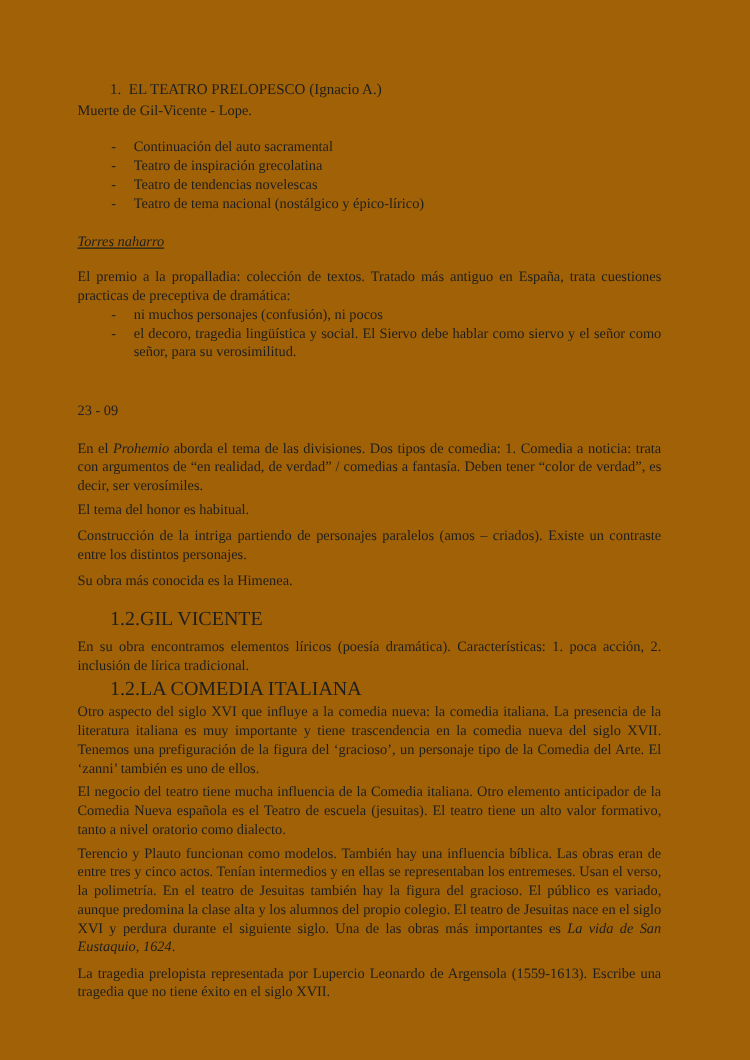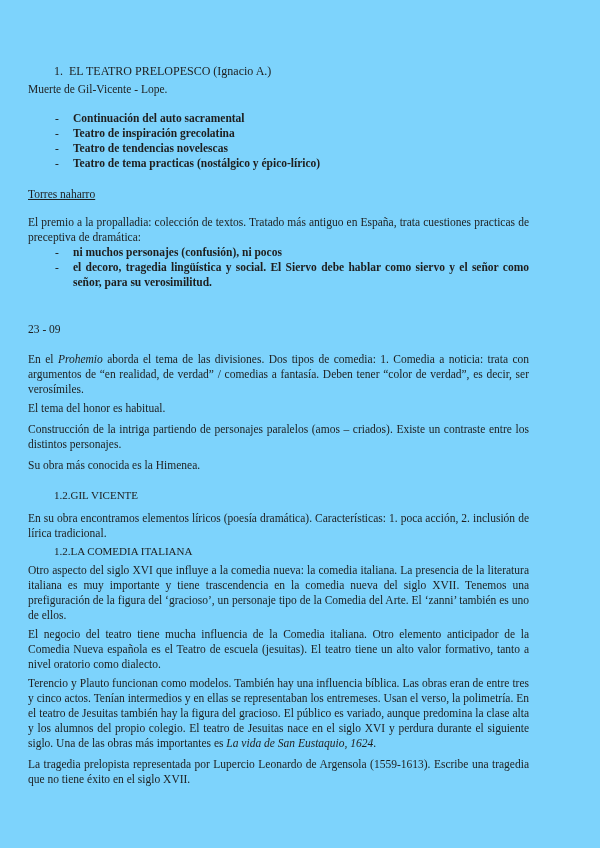--- a/index.html
+++ b/index.html
@@ -1,47 +1,47 @@
 <!DOCTYPE html>
 <html><head>
 <meta charset="utf-8">
 <style>
   html, body { margin: 0; padding: 0; background: #ffffff; }
   .page {
     position: relative;
     width: 600px;
     height: 848px;
-    background: #7dd3fc;
+    background: #a16207;
     color: #1e1e1e;
     font-family: "Liberation Serif", "DejaVu Serif", serif;
     font-size: 11.5px;
     line-height: 15px;
     box-sizing: border-box;
-    padding: 64px 71px 0 28px;
+    padding: 64px 71px 0 62px;
     overflow: hidden;
   }
   p, ul { margin: 0; padding: 0; }
   .para { text-align: justify; }
   .h1-line { padding-left: 26px; font-size: 12px; }
   .h1-num { display: inline-block; width: 15px; }
-  .h2-line { padding-left: 26px; font-size: 11px; }
+  .h2-line { padding-left: 26px; font-size: 16px; }
   .torres-heading { text-decoration: underline; }
   .list { list-style: none; }
   .list li { display: flex; align-items: flex-start; padding-left: 27px; }
   .list .marker { flex: 0 0 18px; }
-  .list .txt { flex: 1; text-align: justify; font-weight: bold; }
+  .list .txt { flex: 1; text-align: justify; }
   em { }
   .mb0 { margin-bottom: 0; }
   .mb3 { margin-bottom: 3px; }
   .mb4 { margin-bottom: 4px; }
   .mb5 { margin-bottom: 15px; }
   .mb6 { margin-bottom: 6px; }
   .mb8 { margin-bottom: 8px; }
   .mb12 { margin-bottom: 12px; }
-  .mb13 { margin-bottom: 13px; }
+  .mb13 { margin-bottom: 13px; font-style: italic; }
   .mb14 { margin-bottom: 14px; }
   .mb15 { margin-bottom: 15px; margin-top: 32px; }
   .mb16 { margin-bottom: 16px; }
 </style>
 </head>
 <body>
 
 <div class="page">
 
   <div class="h1-line mb3">
@@ -58,21 +58,21 @@
     <li>
         <span class="marker">-</span>
         <span class="txt">Teatro de inspiración grecolatina</span>
       </li>
     <li>
         <span class="marker">-</span>
         <span class="txt">Teatro de tendencias novelescas</span>
       </li>
     <li>
         <span class="marker">-</span>
-        <span class="txt">Teatro de tema practicas (nostálgico y épico-lírico)</span>
+        <span class="txt">Teatro de tema nacional (nostálgico y épico-lírico)</span>
       </li>
   </ul>
 
   <p class="torres-heading mb13">Torres naharro</p>
 
   <p class="para mb0">El premio a la propalladia: colección de textos. Tratado más antiguo en España, trata cuestiones practicas de preceptiva de dramática:</p>
 
   <ul class="list mb12">
     <li>
         <span class="marker">-</span>

